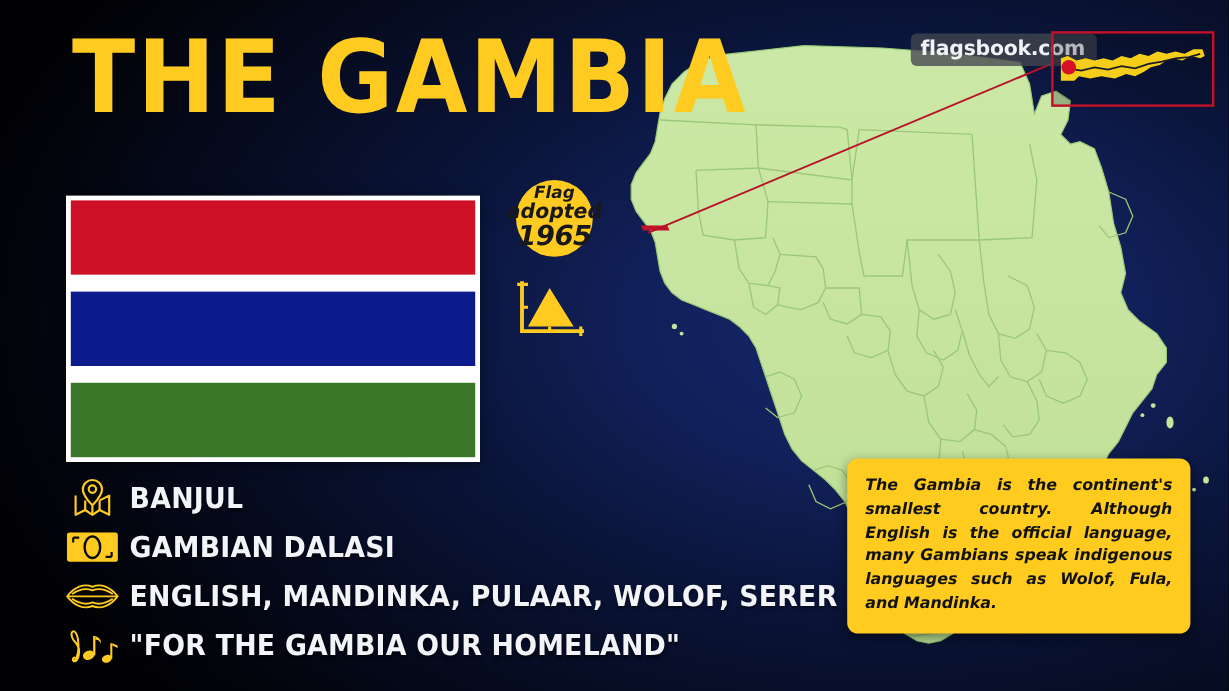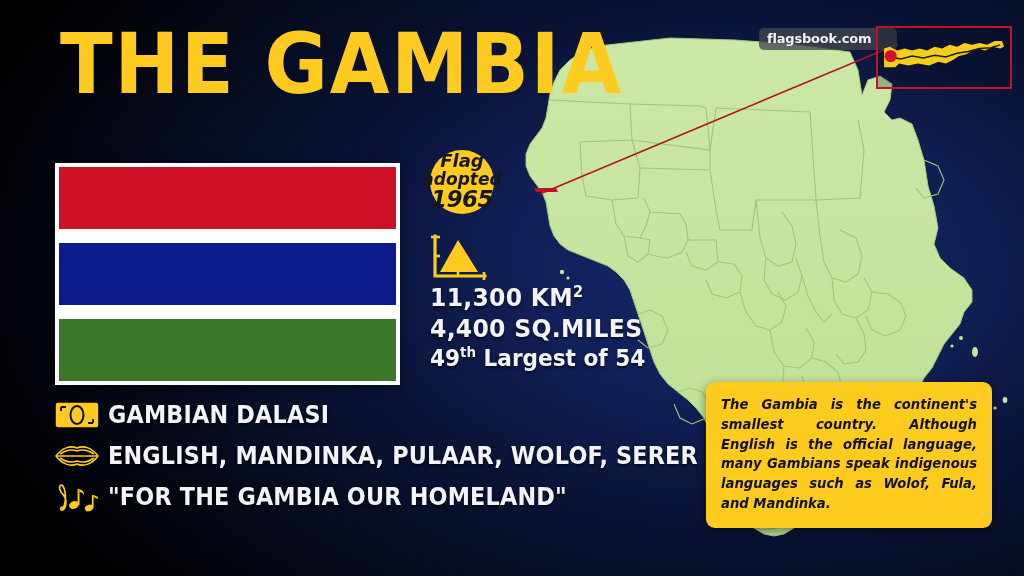--- a/index.html
+++ b/index.html
@@ -52,21 +52,21 @@
     border-radius:50%;
     background:#FFCB21;
     color:#18181a;
     display:flex; flex-direction:column;
     align-items:center; justify-content:center;
     font-family:"DejaVu Sans", sans-serif;
     font-style:italic;
     font-weight:700;
     line-height:1.02;
   }
-  #badge .b1 { font-size:18px; }
+  #badge .b1 { font-size:14px; }
   #badge .b2 { font-size:17px; }
   #badge .b3 { font-size:23px; letter-spacing:-0.5px; }
   
   #area-icon { position:absolute; left:430px; top:232px; width:60px; height:50px; }
   #area-stats {
     position:absolute; left:430px; top:283px;
     font-family:"DejaVu Sans", sans-serif;
     color:#f2f4f8;
     font-weight:700;
     text-shadow:0 2px 3px rgba(0,0,0,.6);
@@ -103,25 +103,25 @@
   }
   
   #map-wrap { position:absolute; left:520px; top:0px; width:504px; height:576px; }
   #map-wrap svg { display:block; width:100%; height:100%; }
   
   #watermark {
     position:absolute;
     left:759px; top:28px;
     background:rgba(66,70,80,.78);
     border-radius:5px;
-    padding:3px 26px 4px 8px;
+    padding:3px 10px 4px 8px;
     color:#f0f2f6;
     font-family:"DejaVu Sans", sans-serif;
     font-weight:700;
-    font-size:13px;
+    font-size:17px;
     letter-spacing:-.2px;
   }
   
   #inset {
     position:absolute;
     left:876px; top:26px;
     width:136px; height:63px;
     border:2px solid #C3112A;
     background:rgba(6,10,28,.25);
   }
@@ -271,28 +271,38 @@
       </g>
       <g stroke="#FFCB21" stroke-width="2.6">
         <line x1="1" y1="5" x2="10" y2="5"></line>
         <line x1="54" y1="40" x2="54" y2="48"></line>
         <line x1="5" y1="24" x2="10" y2="24"></line>
         <line x1="28" y1="40" x2="28" y2="45"></line>
       </g>
     </svg>
   </div>
 
-  <div id="area-stats">
-    <div class="line l1"><span>11,300 KM</span><sup>2</sup></div>
-    <div class="line l2">4,400 SQ.MILES</div>
-    <div class="line l3"><span>49</span><sup>th</sup> <span>Largest of 54</span></div>
-  </div>
 
   <div id="facts">
 
+    <div class="fact-row">
+      <div class="fact-icon">
+        <svg width="40" height="34" viewBox="0 0 40 34" xmlns="http://www.w3.org/2000/svg">
+          <g fill="none" stroke="#FFCB21" stroke-width="1.8" stroke-linejoin="round">
+            <path d="M20,2 C15.6,2 12,5.5 12,9.8 C12,15.5 20,23 20,23 C20,23 28,15.5 28,9.8 C28,5.5 24.4,2 20,2 Z"></path>
+            <circle cx="20" cy="9.6" r="3.1"></circle>
+            <path d="M6,15 L6,31 L14,27 L20,31 L26,27 L34,31 L34,15 L26,19"></path>
+            <path d="M14,19 L14,27"></path>
+            <path d="M20,23 L20,31"></path>
+            <path d="M26,19 L26,27"></path>
+          </g>
+        </svg>
+      </div>
+      <div class="fact-label">BANJUL</div>
+    </div>
 
     <div class="fact-row">
       <div class="fact-icon">
         <svg width="44" height="28" viewBox="0 0 44 28" xmlns="http://www.w3.org/2000/svg">
           <rect x="1.5" y="2.5" width="41" height="23" rx="1.5" fill="#FFCB21" stroke="#FFCB21" stroke-width="1.4"></rect>
           <ellipse cx="22" cy="14" rx="6.5" ry="9" fill="none" stroke="#0b0b12" stroke-width="2"></ellipse>
           <path d="M6,6 L11,6 M6,6 L6,10" fill="none" stroke="#0b0b12" stroke-width="1.8"></path>
           <path d="M38,22 L33,22 M38,22 L38,18" fill="none" stroke="#0b0b12" stroke-width="1.8"></path>
         </svg>
       </div>

